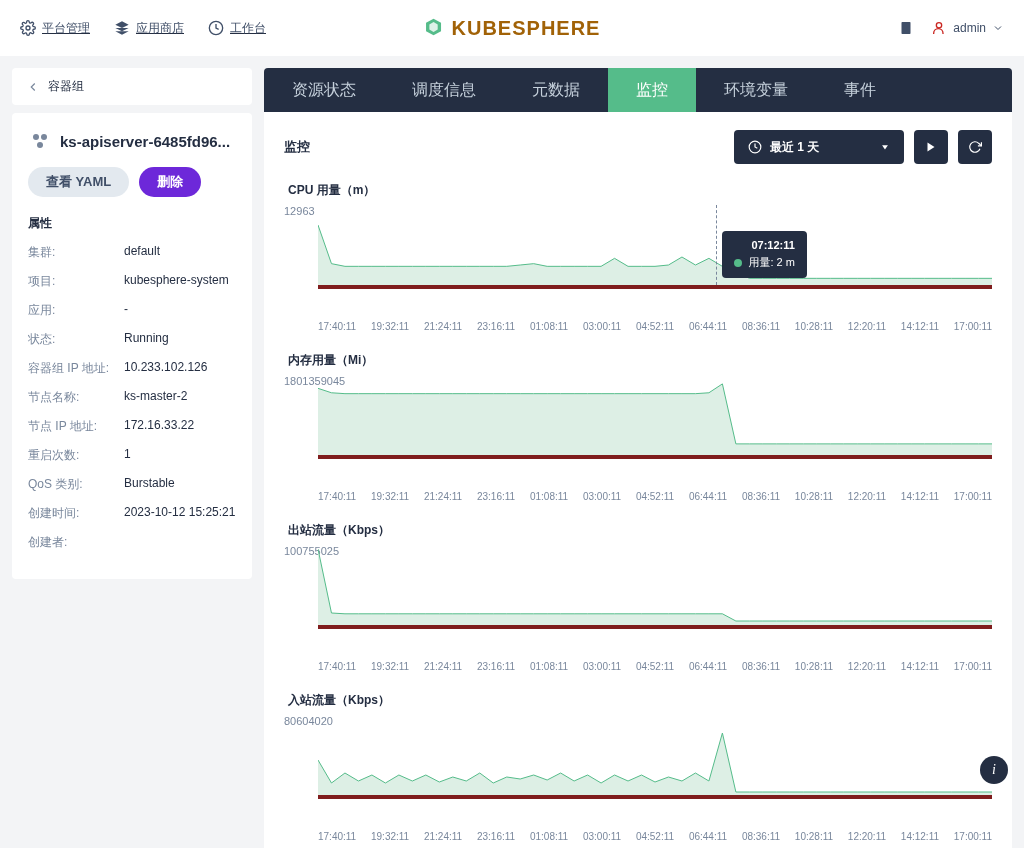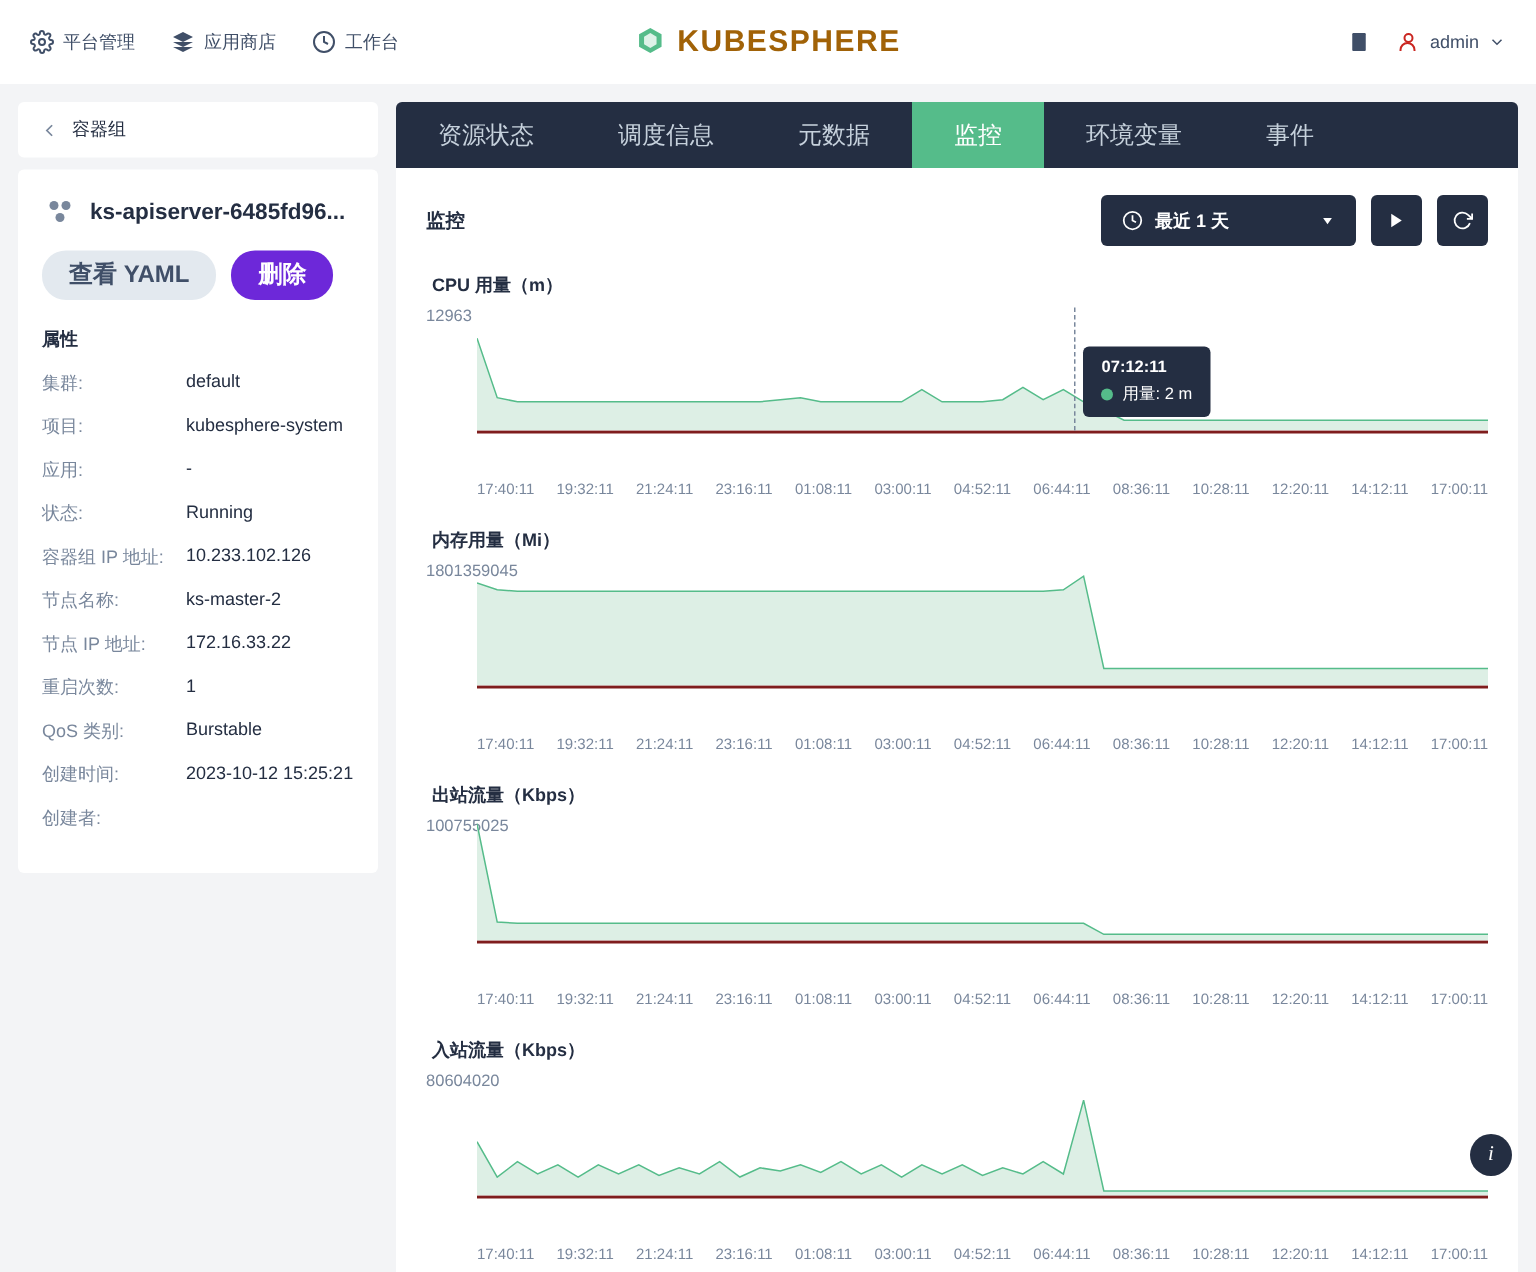--- a/index.html
+++ b/index.html
@@ -1,34 +1,34 @@
 <!DOCTYPE html>
 <html><head>
 <meta charset="utf-8">
 <style>
 * { margin: 0; padding: 0; box-sizing: border-box; }
 body { font-family: -apple-system, BlinkMacSystemFont, "Segoe UI", sans-serif; background: #f3f4f6; color: #242e42; font-size: 12px; }
 .topbar { height: 56px; background: #fff; display: flex; align-items: center; padding: 0 20px; justify-content: space-between; }
-.topbar-left { display: flex; align-items: center; gap: 24px; }
+.topbar-left { display: flex; align-items: center; gap: 24px; text-decoration: underline; }
 .topbar-item { display: flex; align-items: center; gap: 6px; cursor: pointer; color: #404f68; font-weight: 500; }
 .topbar-item svg { width: 16px; height: 16px; }
 .logo { display: flex; align-items: flex-start; gap: 8px; font-weight: 700; font-size: 20px; letter-spacing: 1px; color: #a16207; position: absolute; left: 50%; transform: translateX(-50%); }
 .logo-mark { width: 20px; height: 20px; }
 .topbar-right { display: flex; align-items: center; gap: 16px; }
 .user-menu { display: flex; align-items: center; gap: 6px; cursor: pointer; color: #404f68; }
 .content { display: flex; padding: 12px; gap: 12px; }
 .sidebar { width: 240px; flex-shrink: 0; }
 .breadcrumb { background: #fff; border-radius: 4px; padding: 10px 14px; display: flex; align-items: center; gap: 8px; margin-bottom: 8px; cursor: pointer; }
 .breadcrumb svg { width: 14px; height: 14px; }
 .detail-card { background: #fff; border-radius: 4px; padding: 16px; }
 .pod-title { display: flex; align-items: center; gap: 8px; margin-bottom: 14px; }
 .pod-title-icon { width: 24px; height: 24px; color: #79879c; }
 .pod-name { font-size: 15px; font-weight: 700; white-space: nowrap; overflow: hidden; text-overflow: ellipsis; }
 .btn-row { display: flex; gap: 10px; margin-bottom: 18px; }
-.btn { padding: 6px 18px; border-radius: 16px; border: none; cursor: pointer; font-size: 16px; font-weight: 600; }
+.btn { padding: 6px 18px; border-radius: 16px; border: none; cursor: pointer; font-size: 13px; font-weight: 600; }
 .btn-default { background: #e3e9ef; color: #404f68; }
 .btn-danger { background: #6d28d9; color: #fff; }
 .section-title { font-weight: 700; font-size: 12px; margin-bottom: 12px; color: #242e42; }
 .attr-row { display: flex; margin-bottom: 12px; font-size: 12px; }
 .attr-label { width: 96px; color: #79879c; flex-shrink: 0; }
 .attr-value { color: #242e42; flex: 1; word-break: break-all; }
 .main { flex: 1; min-width: 0; }
 .tabs { background: #242e42; border-radius: 4px 4px 0 0; display: flex; height: 44px; }
 .tab { padding: 0 28px; display: flex; align-items: center; color: #c6d1dc; cursor: pointer; font-size: 16px; font-weight: 500; }
 .tab.active { background: #55bc8a; color: #fff; }
@@ -36,21 +36,21 @@
 .panel-header { display: flex; align-items: center; justify-content: space-between; margin-bottom: 18px; }
 .panel-title { font-weight: 700; font-size: 13px; }
 .controls { display: flex; gap: 10px; margin-left: 16px; }
 .time-select { background: #242e42; color: #fff; padding: 8px 14px; border-radius: 4px; display: flex; align-items: center; gap: 8px; min-width: 170px; cursor: pointer; font-weight: 600; justify-content: space-between; }
 .time-select-left { display: flex; align-items: center; gap: 8px; }
 .icon-btn { background: #242e42; color: #fff; width: 34px; height: 34px; border-radius: 4px; display: flex; align-items: center; justify-content: center; cursor: pointer; border: none; }
 .chart-block { margin-bottom: 20px; }
 .chart-title { font-size: 12px; font-weight: 700; margin-bottom: 6px; color: #242e42; padding-left: 4px; }
 .chart-area { position: relative; height: 110px; display: flex; }
 .y-axis { width: 34px; display: flex; flex-direction: row; justify-content: space-between; text-align: right; padding-right: 6px; font-size: 11px; color: #79879c; height: 84px; }
-.plot { flex: 1; position: relative; height: 84px; border-bottom: 2px solid #7f1d1d; }
+.plot { flex: 1; position: relative; height: 84px; border-bottom: 4px solid #7f1d1d; text-align: right; }
 .plot svg { width: 100%; height: 100%; display: block; }
 .x-axis { display: flex; justify-content: space-between; font-size: 10px; color: #79879c; margin-top: 6px; padding-left: 34px; }
 .x-tick { }
 .tooltip { position: absolute; background: #242e42; color: #fff; padding: 8px 12px; border-radius: 4px; font-size: 11px; pointer-events: none; z-index: 10; }
 .tooltip-time { font-weight: 600; margin-bottom: 4px; }
 .tooltip-row { display: flex; align-items: center; gap: 6px; }
 .dot { width: 8px; height: 8px; border-radius: 50%; background: #55bc8a; display: inline-block; }
 .vline { position: absolute; top: 0; bottom: 0; width: 1px; border-left: 1px dashed #79879c; }
 .fab { position: fixed; right: 16px; bottom: 64px; width: 28px; height: 28px; border-radius: 50%; background: #242e42; color: #fff; display: flex; align-items: center; justify-content: center; cursor: pointer; font-style: italic; font-family: serif; font-size: 14px; }
 </style>

